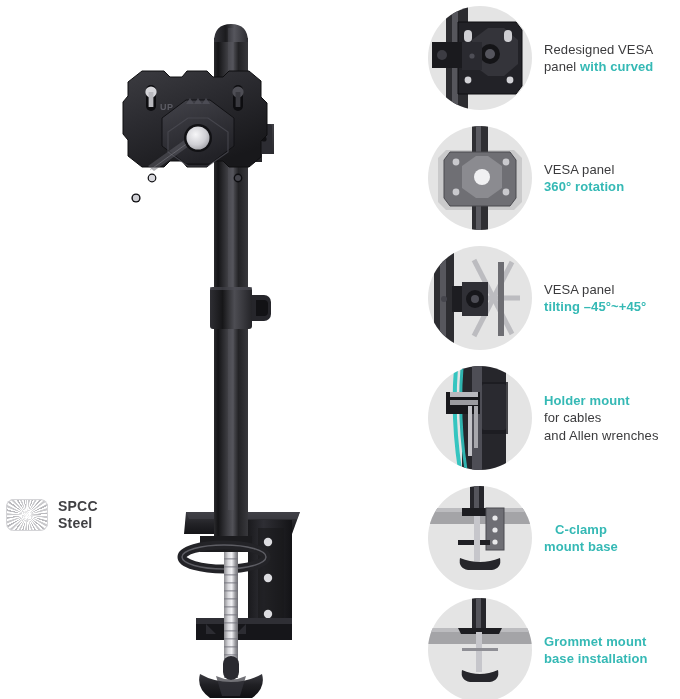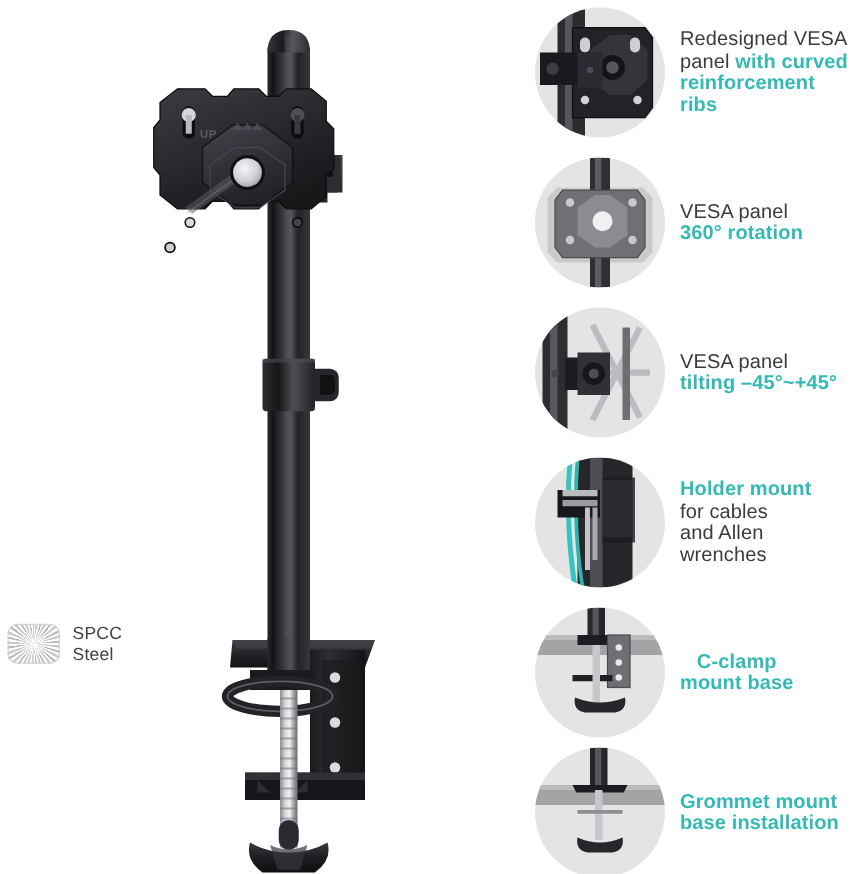--- a/index.html
+++ b/index.html
@@ -8,42 +8,42 @@
     background: #ffffff;
     font-family: "Liberation Sans", sans-serif;
     overflow: hidden;
   }
   .page { position: relative; width: 680px; height: 699px; background:#fff; }
 
   
   .product-stage { position:absolute; left:0; top:12px; width:420px; height:699px; }
 
   
-  .material-badge { position:absolute; left:6px; top:498px; display:flex; align-items:center; gap:10px; }
+  .material-badge { position:absolute; left:6px; top:498px; display:flex; align-items:center; gap:10px;font-weight:bold; }
   .material-swatch {
     width:42px; height:32px; border-radius:8px;
     background:
       repeating-conic-gradient(from 0deg at 50% 50%,
         #ffffff 0deg 4deg, #c9c9cc 6deg 10deg, #ffffff 12deg 16deg, #b9b9bd 18deg 22deg);
     box-shadow: inset 0 0 0 1px #d4d4d7;
   }
   .material-swatch::after{
     content:""; display:block; width:100%; height:100%; border-radius:8px;
     background: radial-gradient(circle at 50% 50%, rgba(255,255,255,.85) 0%, rgba(255,255,255,0) 45%);
   }
   .material-text { font-size:14px; line-height:17px; color:#414144; letter-spacing:.2px; }
 
   
   .features { position:absolute; left:420px; top:0; width:260px; height:699px; }
   .feature { position:absolute; left:0; width:260px; height:112px; display:flex; align-items:center; }
   .thumb {
     position:relative; flex:0 0 auto; width:104px; height:104px; margin-left:8px;
     border-radius:50%; background:#e4e4e4; overflow:hidden;
   }
-  .ftext { margin-left:12px; font-size:16px; line-height:17.5px; color:#3b3b3d; letter-spacing:.1px; }
+  .ftext { margin-left:12px; font-size:13px; line-height:17.5px; color:#3b3b3d; letter-spacing:.1px; }
   .ftext .accent { color:#35b9b5;font-weight:bold; }
   .ftext .plain  { color:#3b3b3d; }
 
   
   svg.product { position:absolute; left:0; top:0; }
 </style>
 </head>
 <body>
 
 <div class="page">
@@ -236,21 +236,20 @@
           <circle cx="82" cy="74" r="3.4" fill="#d2d2d6"></circle>
           <path d="M4 36 h32 v26 h-32 z" fill="#1a1a1e"></path>
           <circle cx="14" cy="49" r="5" fill="#3c3c43"></circle>
           <path d="M34 36 h20 v28 h-20 z" fill="#2a2a30"></path>
           <circle cx="44" cy="50" r="2.6" fill="#4e4e56"></circle>
         </svg>
       </div>
       <div class="ftext">
         <div><span class="plain">Redesigned VESA</span></div>
         <div><span class="plain">panel </span><span class="accent">with curved</span></div>
-        <div><span class="accent">reinforcement ribs</span></div>
       </div>
     </div>
 
     <div class="feature" style="top:122px;">
       <div class="thumb">
         <svg width="104" height="104" viewBox="0 0 104 104">
           <g opacity="0.35">
             <path d="M18 24 h68 l8 8 v44 l-8 8 h-68 l-8 -8 v-44 z" fill="#9a9a9d"></path>
           </g>
           <rect x="44" y="0" width="16" height="104" fill="#2f2f33"></rect>

